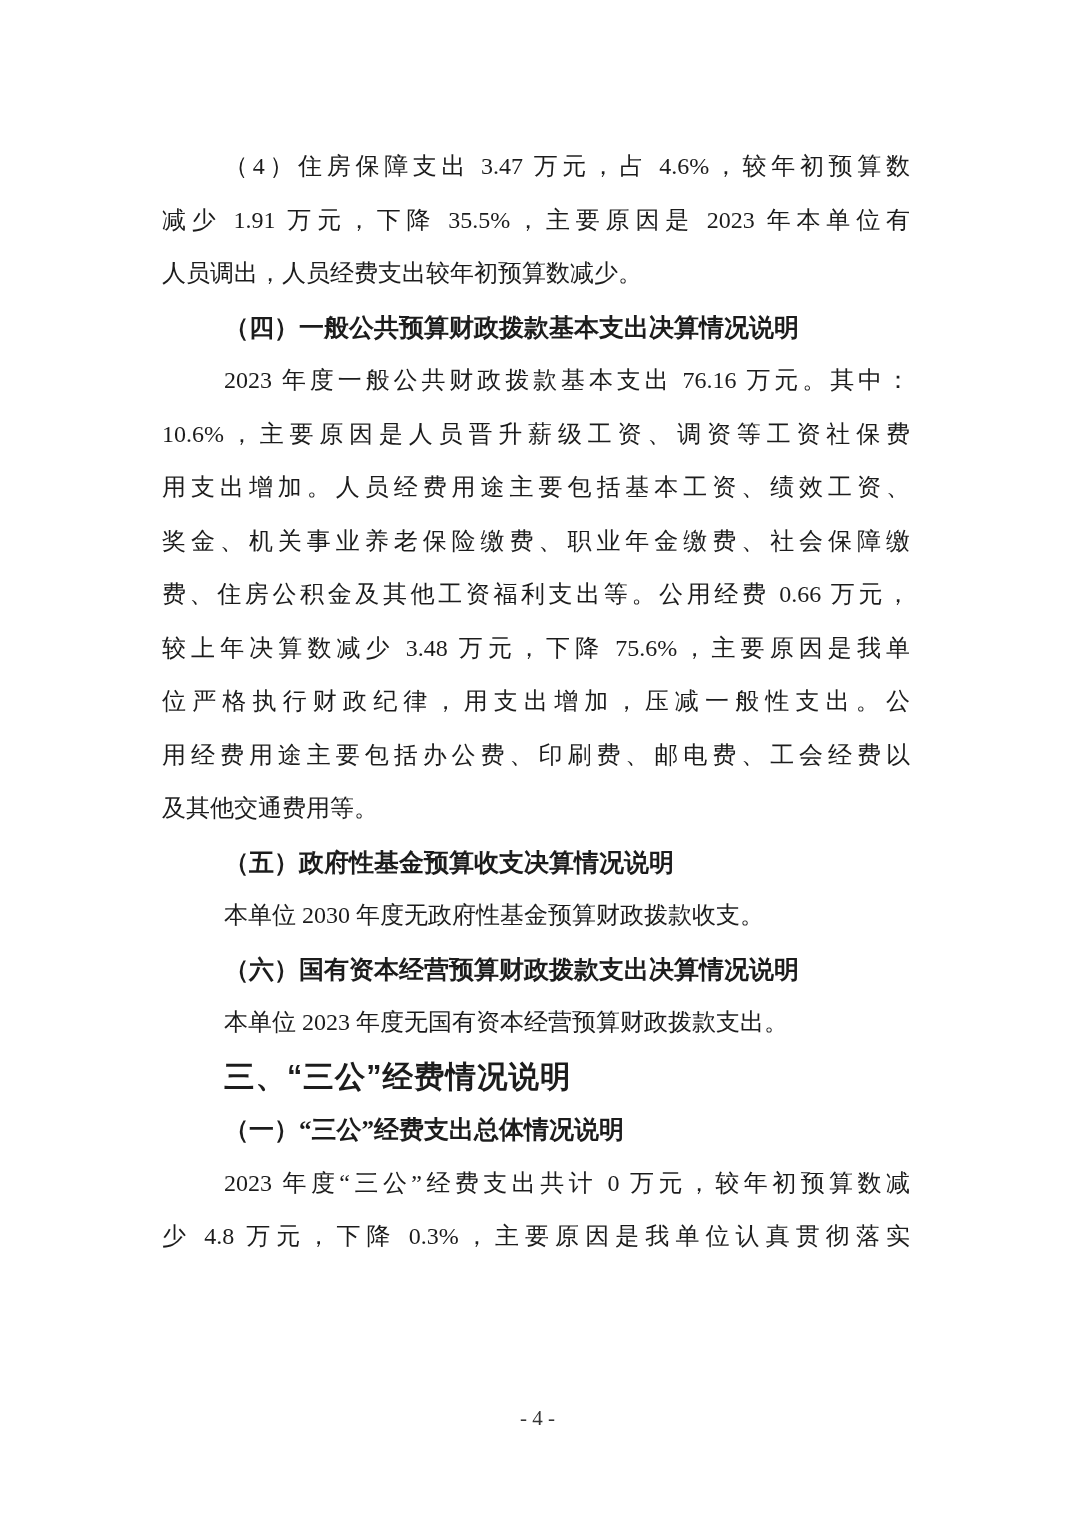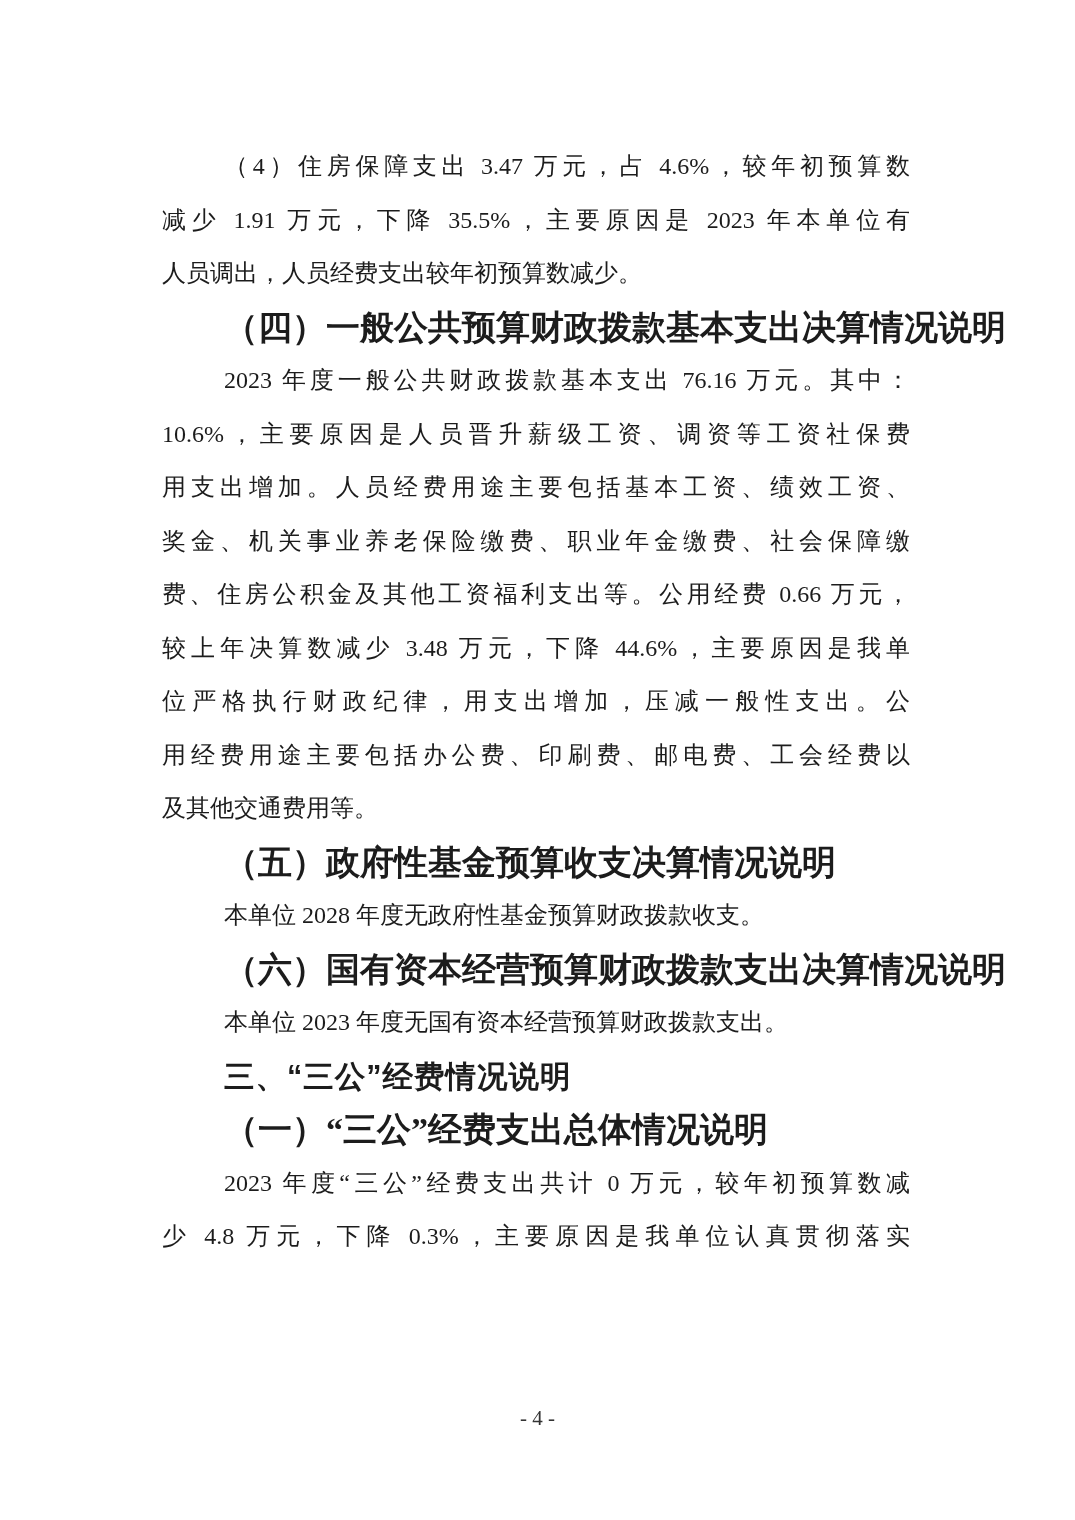--- a/index.html
+++ b/index.html
@@ -33,21 +33,21 @@
     white-space: normal;
     text-align: justify;
     text-align-last: justify;
     text-justify: inter-ideograph;
   }
   .indent {
     text-indent: 62px;
   }
   .heading {
     font-weight: bold;
-    font-size: 34px;
+    font-size: 25px;
   }
   .section-heading {
     font-family: "Liberation Sans", "DejaVu Sans", sans-serif;
     font-weight: bold;
     font-size: 30.5px;
     letter-spacing: 1px;
   }
   .footer {
     position: absolute;
     top: 1398px;
@@ -70,28 +70,28 @@
     <div class="line j">减少 1.91 万元，下降 35.5%，主要原因是 2023 年本单位有</div>
     <div class="line">人员调出，人员经费支出较年初预算数减少。</div>
 
     <div class="line heading indent">（四）一般公共预算财政拨款基本支出决算情况说明</div>
 
     <div class="line j indent">2023 年度一般公共财政拨款基本支出 76.16 万元。其中：</div>
     <div class="line j">10.6%，主要原因是人员晋升薪级工资、调资等工资社保费</div>
     <div class="line j">用支出增加。人员经费用途主要包括基本工资、绩效工资、</div>
     <div class="line j">奖金、机关事业养老保险缴费、职业年金缴费、社会保障缴</div>
     <div class="line j">费、住房公积金及其他工资福利支出等。公用经费 0.66 万元，</div>
-    <div class="line j">较上年决算数减少 3.48 万元，下降 44.6%，主要原因是我单</div>
+    <div class="line j">较上年决算数减少 3.48 万元，下降 75.6%，主要原因是我单</div>
     <div class="line j">位严格执行财政纪律，用支出增加，压减一般性支出。公</div>
     <div class="line j">用经费用途主要包括办公费、印刷费、邮电费、工会经费以</div>
     <div class="line">及其他交通费用等。</div>
 
     <div class="line heading indent">（五）政府性基金预算收支决算情况说明</div>
 
-    <div class="line indent">本单位 2028 年度无政府性基金预算财政拨款收支。</div>
+    <div class="line indent">本单位 2030 年度无政府性基金预算财政拨款收支。</div>
 
     <div class="line heading indent">（六）国有资本经营预算财政拨款支出决算情况说明</div>
 
     <div class="line indent">本单位 2023 年度无国有资本经营预算财政拨款支出。</div>
 
     <div class="line section-heading indent" ,="">三、“三公”经费情况说明</div>
 
     <div class="line heading indent">（一）“三公”经费支出总体情况说明</div>
 
     <div class="line j indent">2023 年度“三公”经费支出共计 0 万元，较年初预算数减</div>

